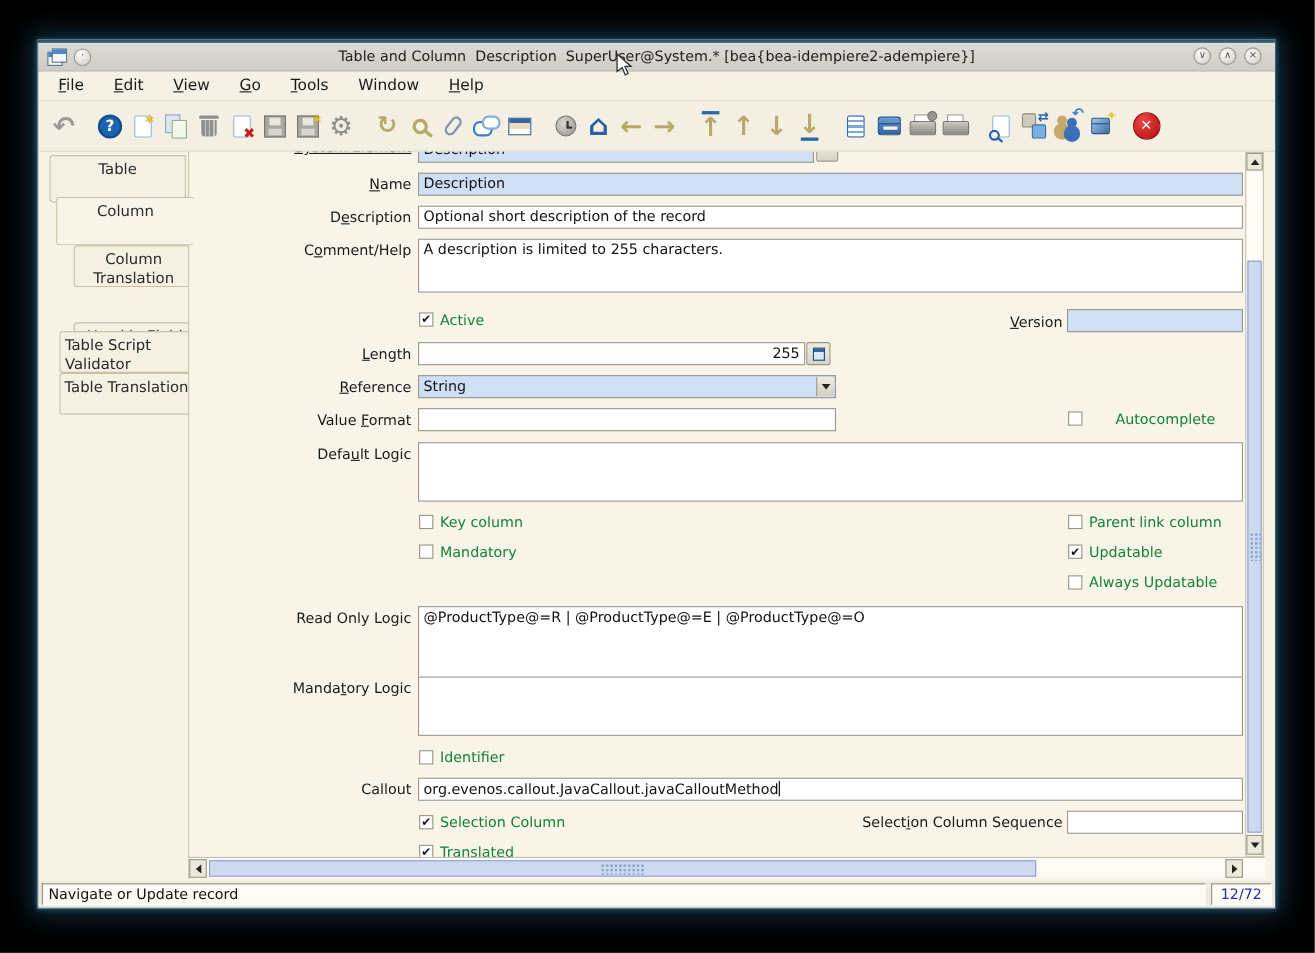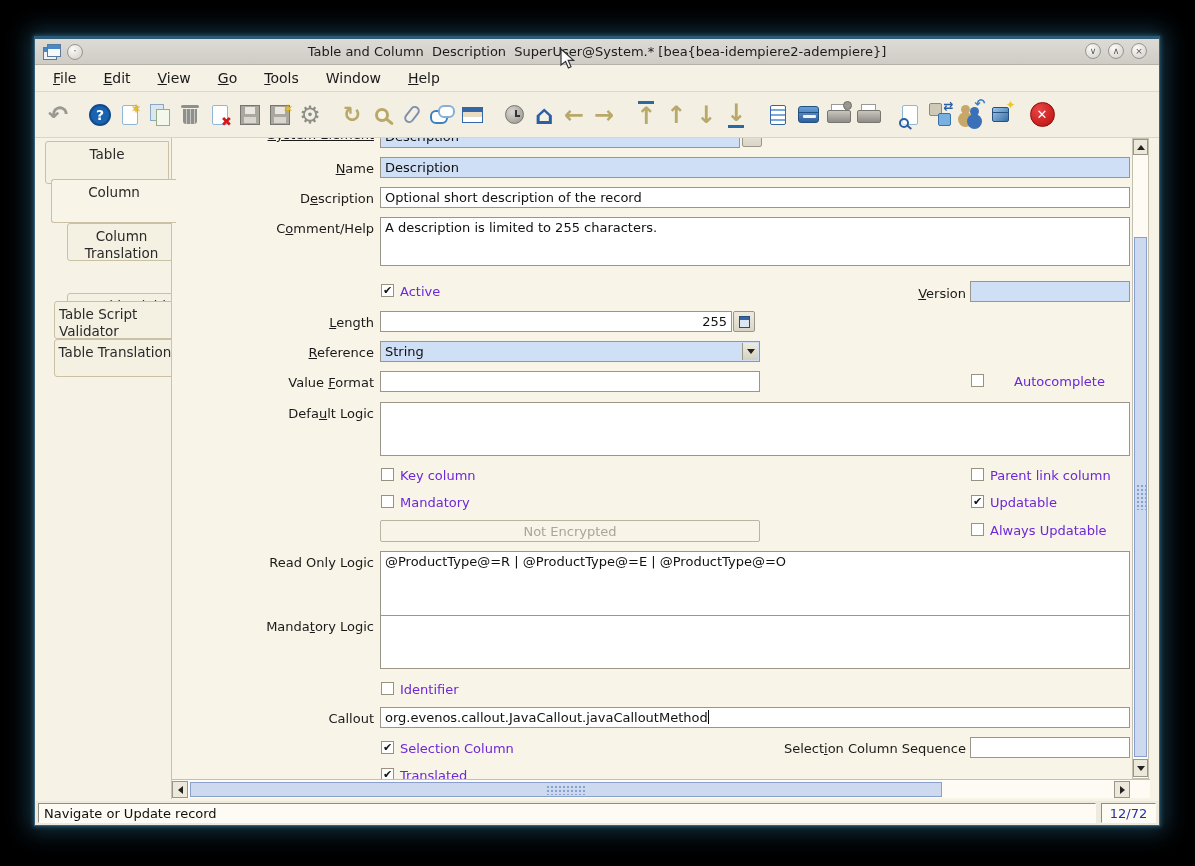--- a/index.html
+++ b/index.html
@@ -157,21 +157,21 @@
     color:#1a1a1a; line-height:17px; white-space:pre; }
   .fld { position:absolute; background:#fff; border:1px solid #9a968a; font-size:13px;
     color:#111; padding:2px 4px; line-height:16px; overflow:hidden; white-space:pre; }
   .fld.blue { background:#cfdff6; }
   .fld.num { text-align:right; }
   .area { position:absolute; background:#fff; border:1px solid #9a968a; font-size:13px;
     color:#111; padding:2px 4px; line-height:16px; overflow:hidden; white-space:pre; }
   .cb { position:absolute; width:13px; height:13px; background:#fff;
     border:1px solid #97937f; display:flex; align-items:center; justify-content:center; }
   .cb .mark { font-size:11px; line-height:11px; color:#111; font-weight:bold; }
-  .cb-label { position:absolute; font-size:13px; color:#6d28d9; line-height:15px; }
+  .cb-label { position:absolute; font-size:13px; color:#15803d; line-height:15px; }
   .mini-btn { position:absolute; background:linear-gradient(#efecdf,#d9d5c6);
     border:1px solid #9a968a; border-radius:2px; display:flex; align-items:center;
     justify-content:center; }
   .calc-glyph { width:11px; height:12px; border:1px solid #24507f;
     background:linear-gradient(#3465a4 0 3px,#dce6f4 3px),
     repeating-linear-gradient(90deg,transparent 0 2px,#3465a4 2px 3px); }
   .combo-arrow { position:absolute; right:1px; top:1px; bottom:1px; width:16px;
     background:linear-gradient(#efecdf,#d4d0c1); border-left:1px solid #9a968a;
     display:flex; align-items:center; justify-content:center; }
   .tri-d { width:0; height:0; border-left:4px solid transparent;
@@ -429,23 +429,20 @@
 
         <div class="cb" style="left:209px; top:357px;">
             <span class="mark"></span>
           </div>
         <div class="cb-label" style="left:228px; top:357px;text-align:center;"><span>Mandatory</span></div>
         <div class="cb" style="left:799px; top:357px;">
             <span class="mark">✔</span>
           </div>
         <div class="cb-label" style="left:818px; top:357px;"><span>Updatable</span></div>
 
-        <div class="disabled-btn" style="left:208px; top:382px; width:380px; height:22px;">
-            <span>Not Encrypted</span>
-          </div>
         <div class="cb" style="left:799px; top:385px;">
             <span class="mark"></span>
           </div>
         <div class="cb-label" style="left:818px; top:385px;"><span>Always Updatable</span></div>
 
         <div class="lbl" style="top:416px;"><span>Read Only Logic</span></div>
         <div class="area" style="left:208px; top:413px; width:750px; height:70px;"><span>@ProductType@=R | @ProductType@=E | @ProductType@=O</span></div>
 
         <div class="lbl" style="top:480px;"><span>Manda</span><span class="mn">t</span><span>ory Logic</span></div>
         <div class="area" style="left:208px; top:477px; width:750px; height:54px;"><span></span></div>

